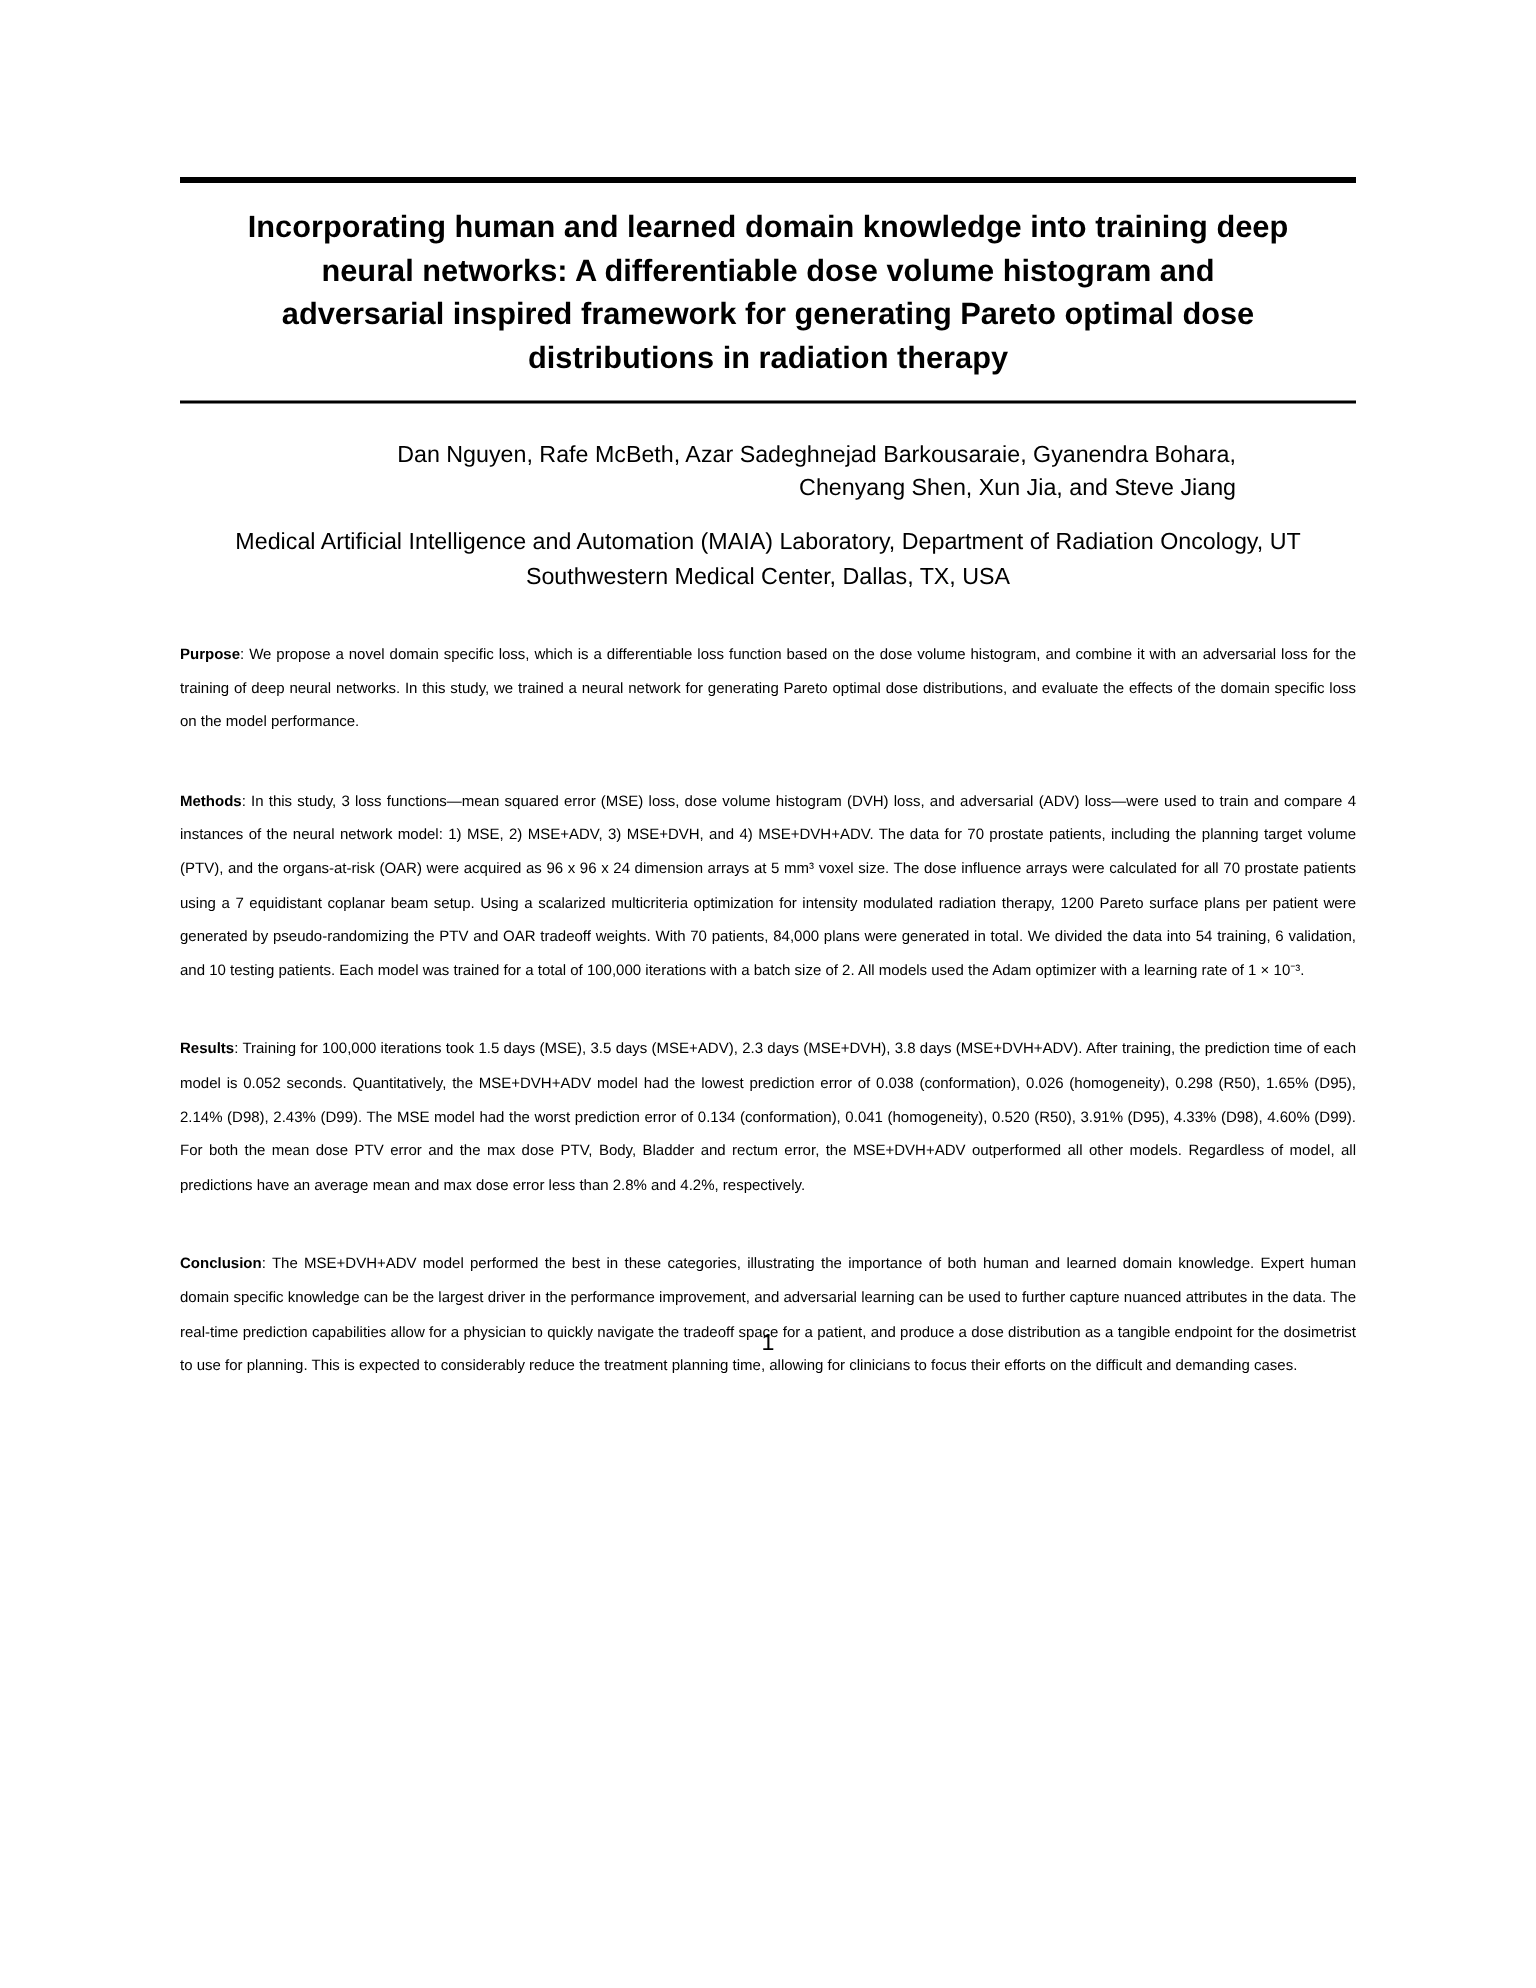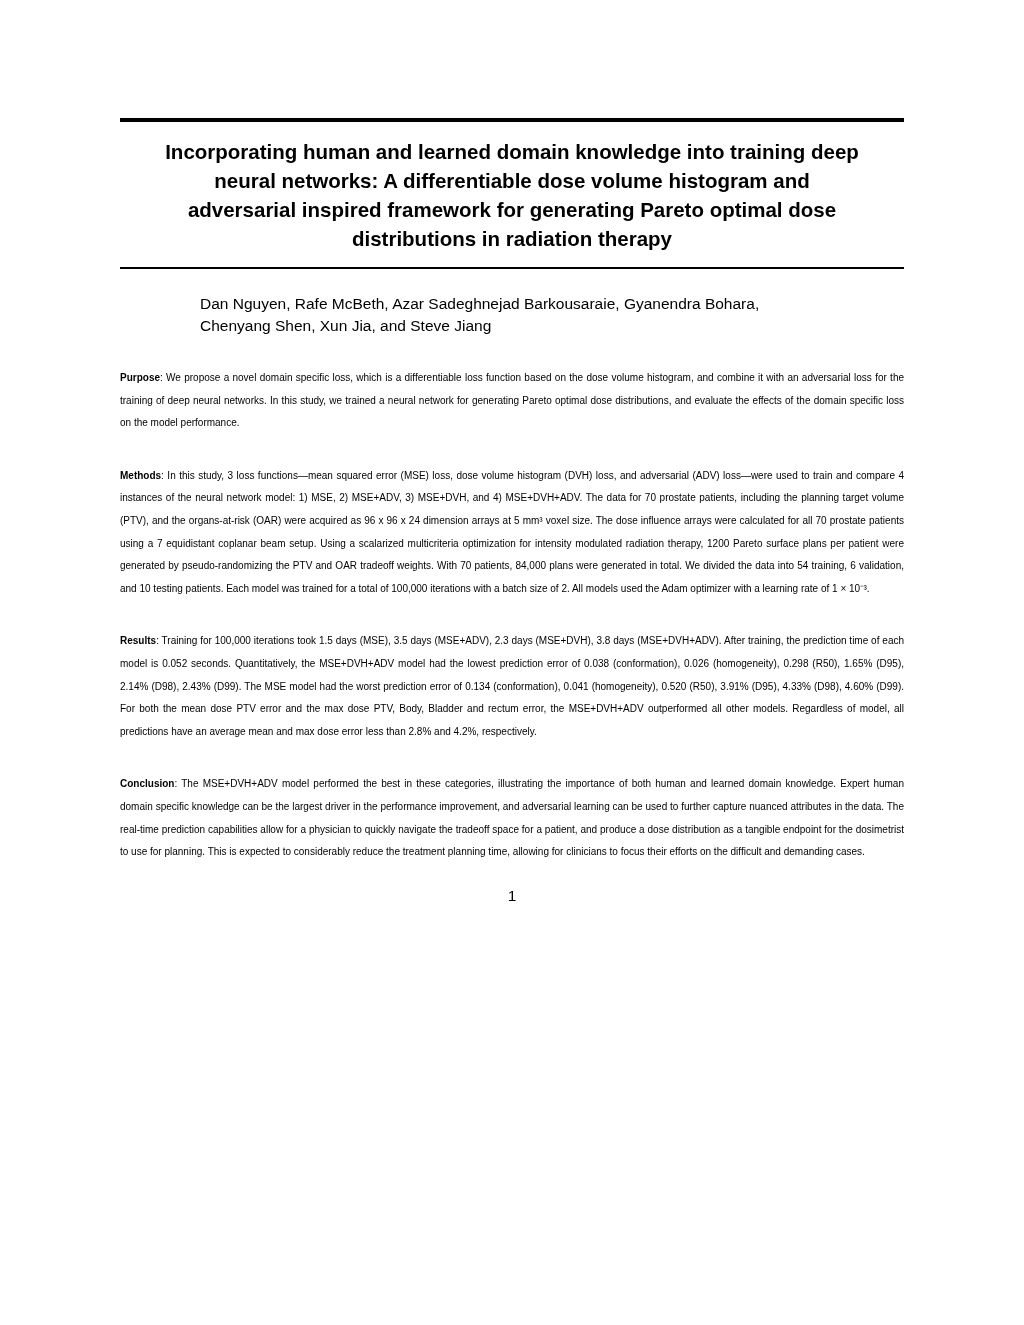--- a/index.html
+++ b/index.html
@@ -30,21 +30,21 @@
   .title {
     font-size: 20.5px;
     font-weight: bold;
     line-height: 29px;
     text-align: center;
     padding: 15px 44px 14px 44px;
   }
   .authors {
     font-size: 15.5px;
     line-height: 22px;
-    text-align: left;
+    text-align: right;
     margin-top: 24px;
     padding: 0 80px;
   }
   .affiliation {
     font-size: 15.5px;
     line-height: 22.5px;
     text-align: center;
     margin-top: 14px;
     padding: 0 20px;
   }
@@ -72,20 +72,21 @@
 
     <hr class="rule thick">
 
     <h1 class="title">Incorporating human and learned domain knowledge into training deep neural networks: A differentiable dose volume histogram and adversarial inspired framework for generating Pareto optimal dose distributions in radiation therapy</h1>
 
     <hr class="rule thin">
 
     <p class="authors">Dan Nguyen, Rafe McBeth, Azar Sadeghnejad Barkousaraie, Gyanendra Bohara, Chenyang Shen, Xun Jia, and Steve Jiang</p>
 
     <div class="affiliation">
+      <div>Medical Artificial Intelligence and Automation (MAIA) Laboratory, Department of Radiation Oncology, UT Southwestern Medical Center, Dallas, TX, USA</div>
     </div>
 
     <p class="para"><span class="label">Purpose</span><span>: We propose a novel domain specific loss, which is a differentiable loss function based on the dose volume histogram, and combine it with an adversarial loss for the training of deep neural networks. In this study, we trained a neural network for generating Pareto optimal dose distributions, and evaluate the effects of the domain specific loss on the model performance.</span></p>
 
     <p class="para"><span class="label">Methods</span><span>: In this study, 3 loss functions—mean squared error (MSE) loss, dose volume histogram (DVH) loss, and adversarial (ADV) loss—were used to train and compare 4 instances of the neural network model: 1) MSE, 2) MSE+ADV, 3) MSE+DVH, and 4) MSE+DVH+ADV. The data for 70 prostate patients, including the planning target volume (PTV), and the organs-at-risk (OAR) were acquired as 96 x 96 x 24 dimension arrays at 5 mm³ voxel size. The dose influence arrays were calculated for all 70 prostate patients using a 7 equidistant coplanar beam setup. Using a scalarized multicriteria optimization for intensity modulated radiation therapy, 1200 Pareto surface plans per patient were generated by pseudo-randomizing the PTV and OAR tradeoff weights. With 70 patients, 84,000 plans were generated in total. We divided the data into 54 training, 6 validation, and 10 testing patients. Each model was trained for a total of 100,000 iterations with a batch size of 2. All models used the Adam optimizer with a learning rate of 1 × 10⁻³.</span></p>
 
     <p class="para"><span class="label">Results</span><span>: Training for 100,000 iterations took 1.5 days (MSE), 3.5 days (MSE+ADV), 2.3 days (MSE+DVH), 3.8 days (MSE+DVH+ADV). After training, the prediction time of each model is 0.052 seconds. Quantitatively, the MSE+DVH+ADV model had the lowest prediction error of 0.038 (conformation), 0.026 (homogeneity), 0.298 (R50), 1.65% (D95), 2.14% (D98), 2.43% (D99). The MSE model had the worst prediction error of 0.134 (conformation), 0.041 (homogeneity), 0.520 (R50), 3.91% (D95), 4.33% (D98), 4.60% (D99). For both the mean dose PTV error and the max dose PTV, Body, Bladder and rectum error, the MSE+DVH+ADV outperformed all other models. Regardless of model, all predictions have an average mean and max dose error less than 2.8% and 4.2%, respectively.</span></p>
 
     <p class="para"><span class="label">Conclusion</span><span>: The MSE+DVH+ADV model performed the best in these categories, illustrating the importance of both human and learned domain knowledge. Expert human domain specific knowledge can be the largest driver in the performance improvement, and adversarial learning can be used to further capture nuanced attributes in the data. The real-time prediction capabilities allow for a physician to quickly navigate the tradeoff space for a patient, and produce a dose distribution as a tangible endpoint for the dosimetrist to use for planning. This is expected to considerably reduce the treatment planning time, allowing for clinicians to focus their efforts on the difficult and demanding cases.</span></p>
 

